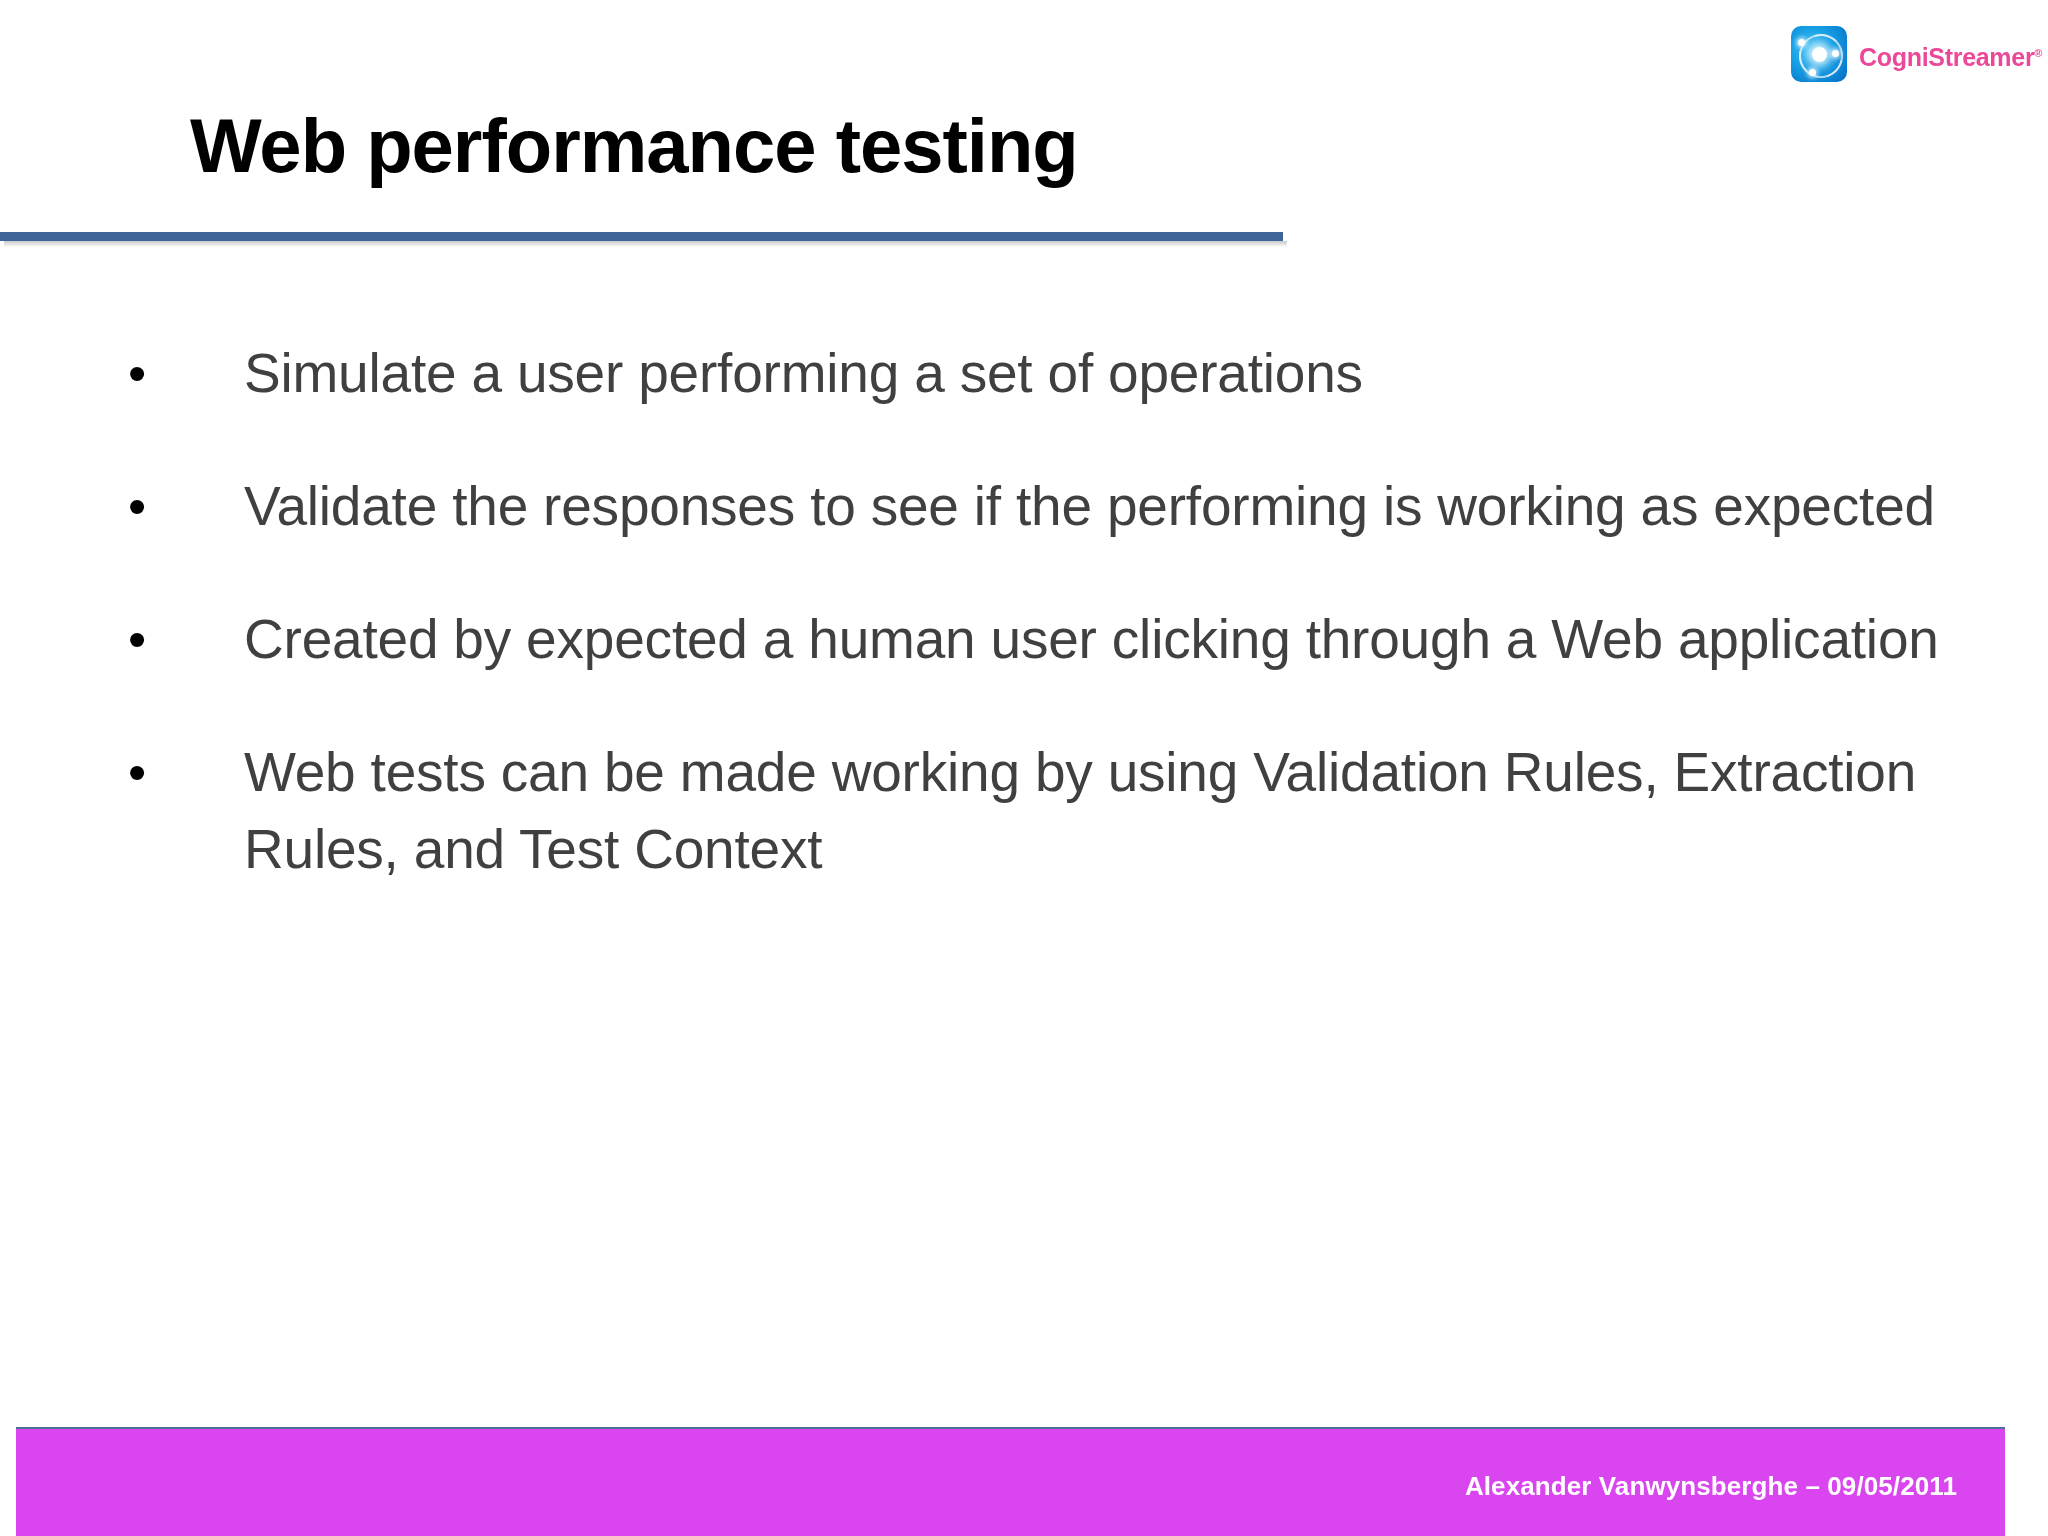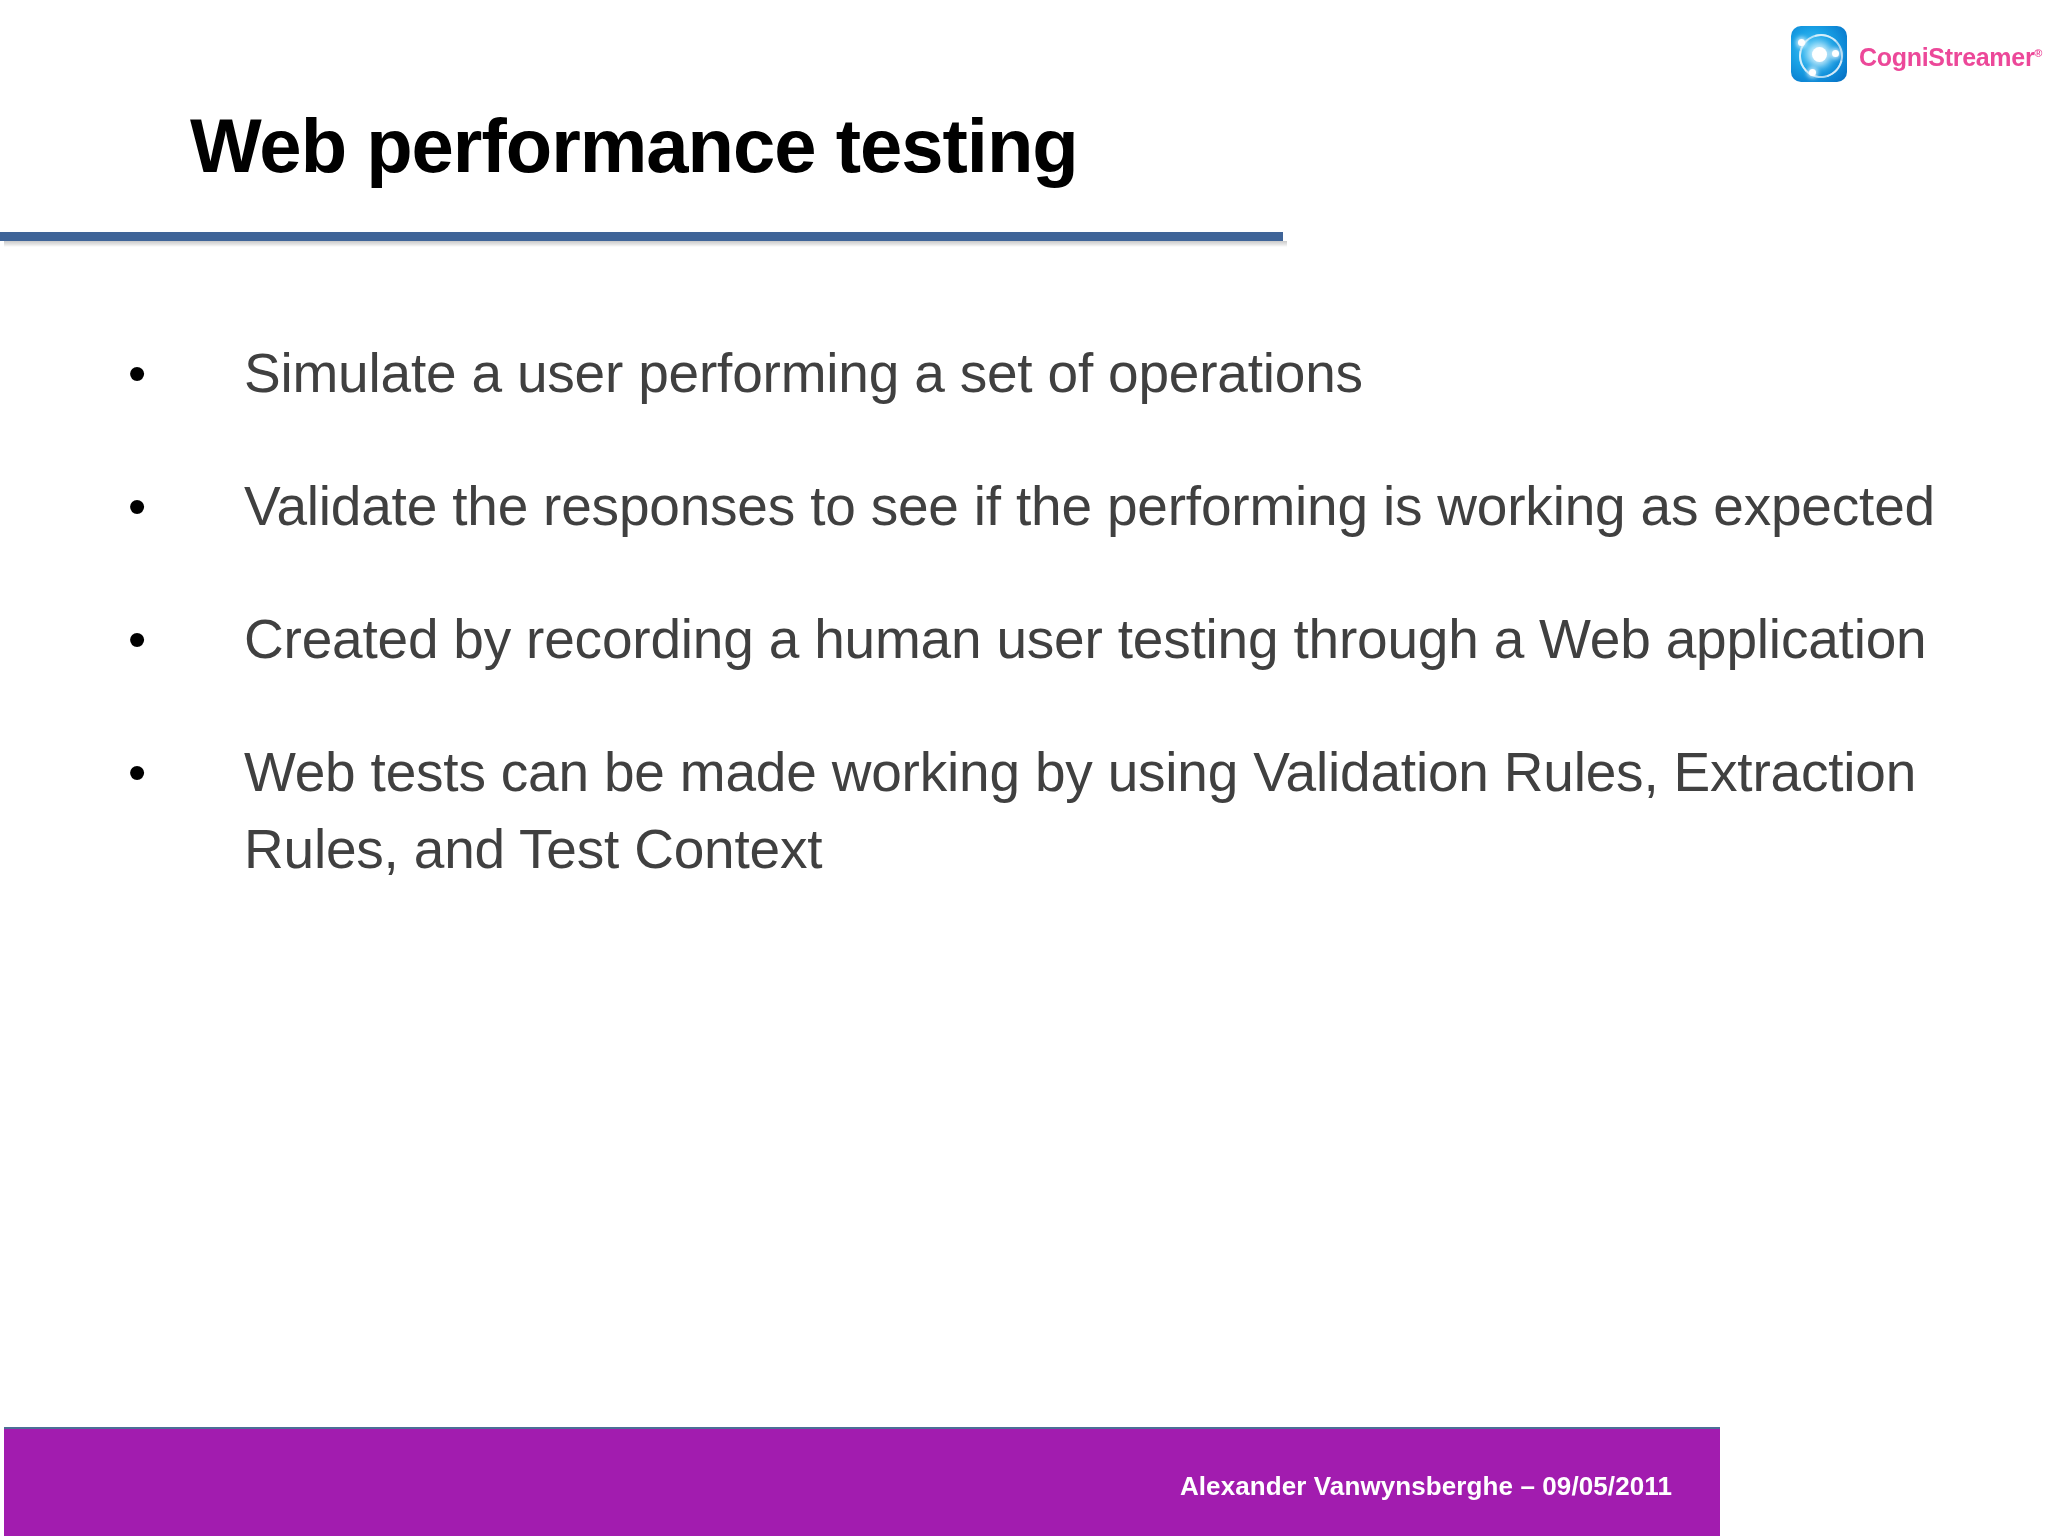--- a/index.html
+++ b/index.html
@@ -152,25 +152,25 @@
     padding-left: 94px;
     font-size: 55px;
     line-height: 77px;
     color: #404040;
     letter-spacing: -0.2px;
   }
 
   
   .footer {
     position: absolute;
-    left: 4px;
+    left: 16px;
     bottom: 0;
-    width: 1716px;
+    width: 1989px;
     height: 109px;
-    background: #a21caf;
+    background: #d946ef;
     border-top: 2px solid #4c6f96;
     box-sizing: border-box;
   }
   .footer-text {
     position: absolute;
     right: 48px;
     top: 42px;
     font-size: 26px;
     font-weight: bold;
     color: #ffffff;
@@ -207,21 +207,21 @@
       <div class="bullet-text">Simulate a user performing a set of operations</div>
     </div>
 
     <div class="bullet-row">
       <div class="bullet-dot">•</div>
       <div class="bullet-text">Validate the responses to see if the performing is working as expected</div>
     </div>
 
     <div class="bullet-row">
       <div class="bullet-dot">•</div>
-      <div class="bullet-text">Created by recording a human user testing through a Web application</div>
+      <div class="bullet-text">Created by expected a human user clicking through a Web application</div>
     </div>
 
     <div class="bullet-row">
       <div class="bullet-dot">•</div>
       <div class="bullet-text">Web tests can be made working by using Validation Rules, Extraction Rules, and Test Context</div>
     </div>
 
   </div>
 
   <div class="footer">

